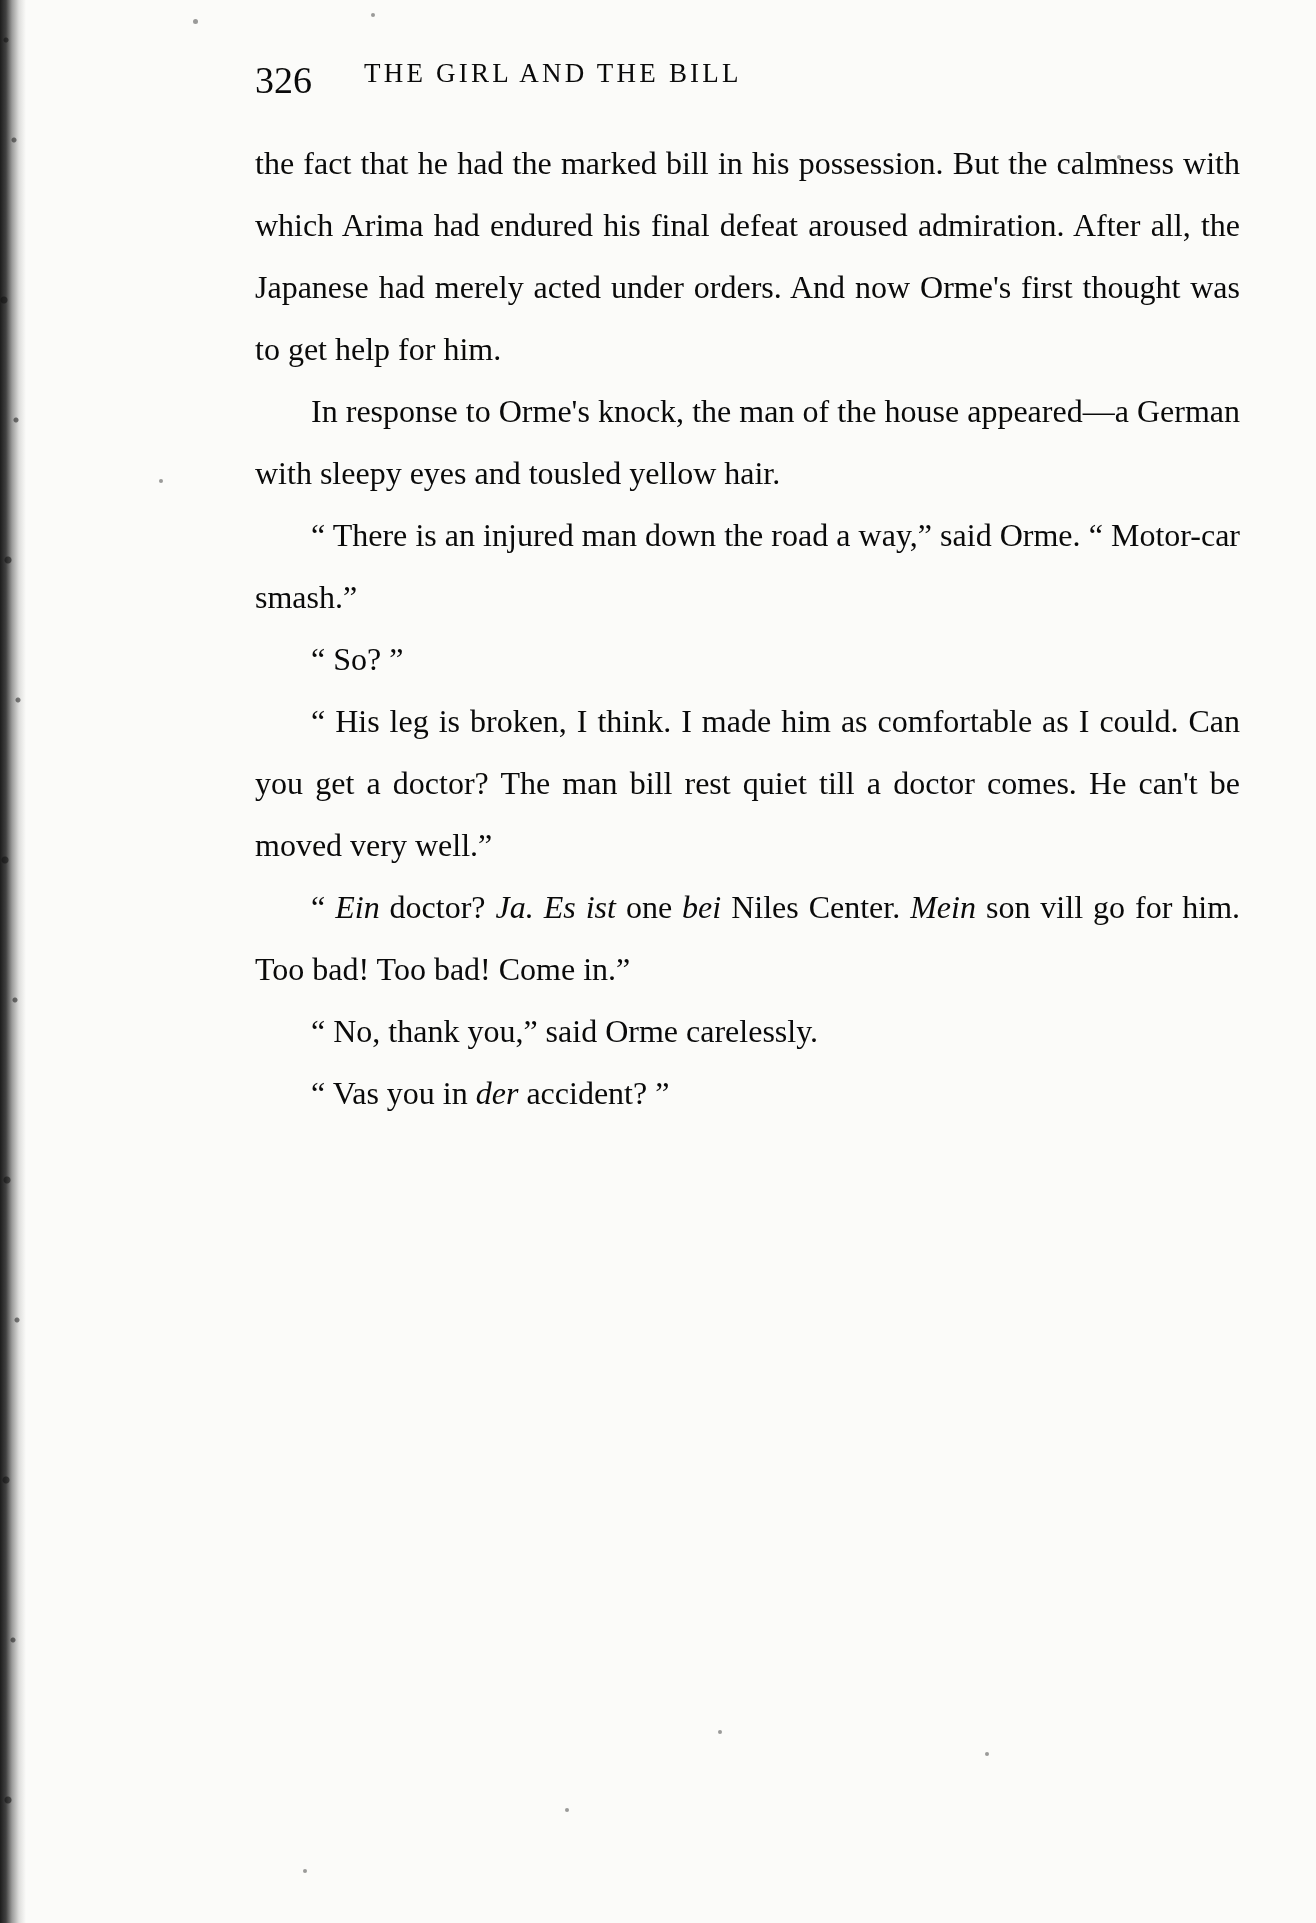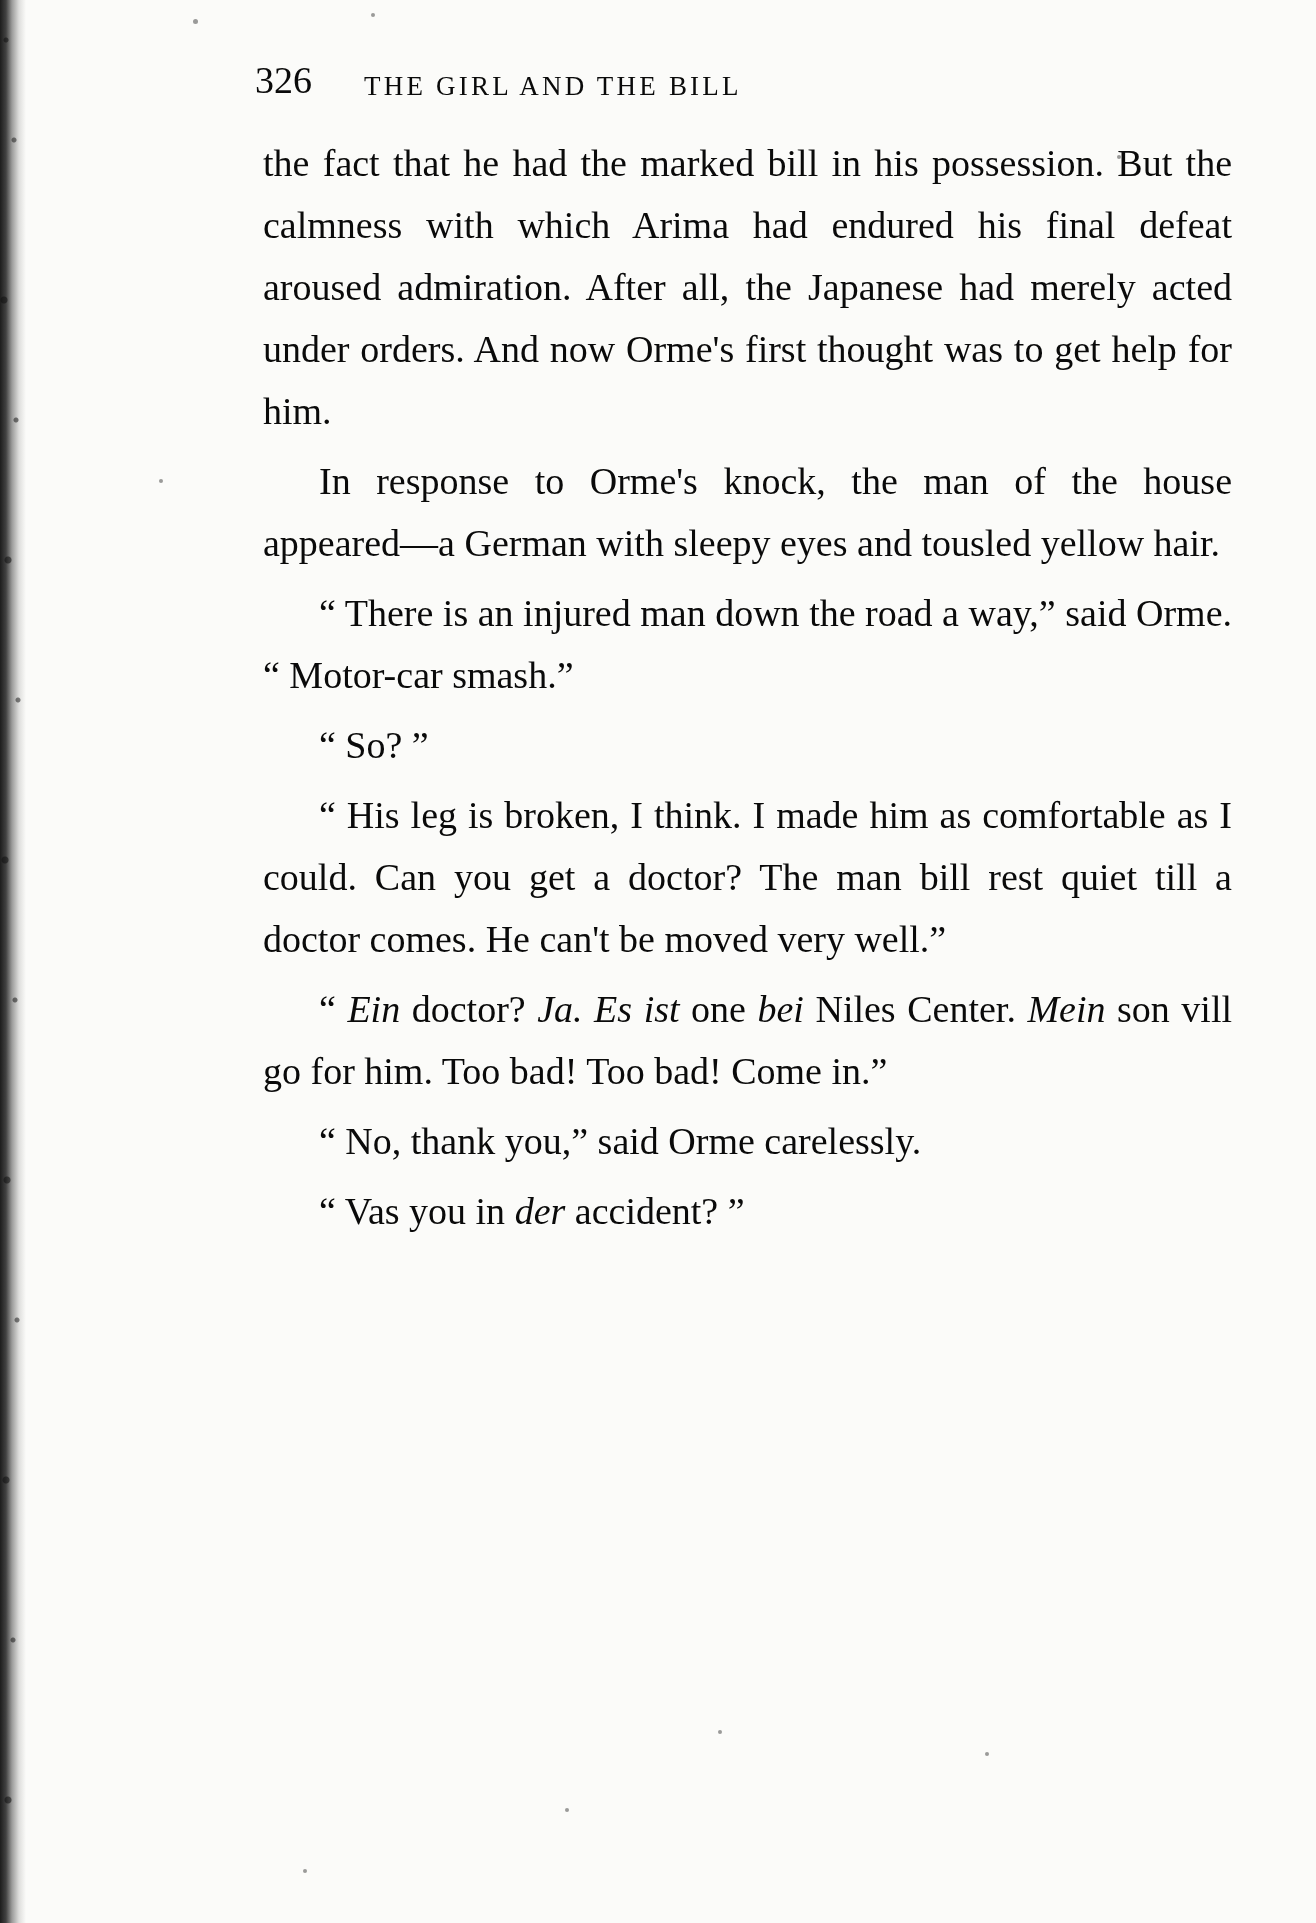--- a/index.html
+++ b/index.html
@@ -63,39 +63,39 @@
 
   .text-block {
     position: absolute;
     left: 255px;
     top: 58px;
     width: 985px;
   }
 
   .running-head {
     display: flex;
-    align-items: flex-end;
+    align-items: flex-start;
     font-size: 40px;
     letter-spacing: 1px;
     margin-bottom: 30px;
     white-space: nowrap;
   }
   .folio {
     font-size: 38px;
     letter-spacing: 0px;
     margin-right: 52px;
   }
   .head-title {
     font-size: 27px;
     letter-spacing: 3.2px;
   }
 
   p {
-    margin: 8px;
-    font-size: 38px;
+    margin: 0;
+    font-size: 32px;
     line-height: 62px;
     text-align: justify;
     text-justify: inter-word;
     -webkit-hyphens: none;
     hyphens: none;
   }
   p.indent { text-indent: 56px; }
   p + p { margin-top: 0; }
 
   .it { font-style: italic; }

